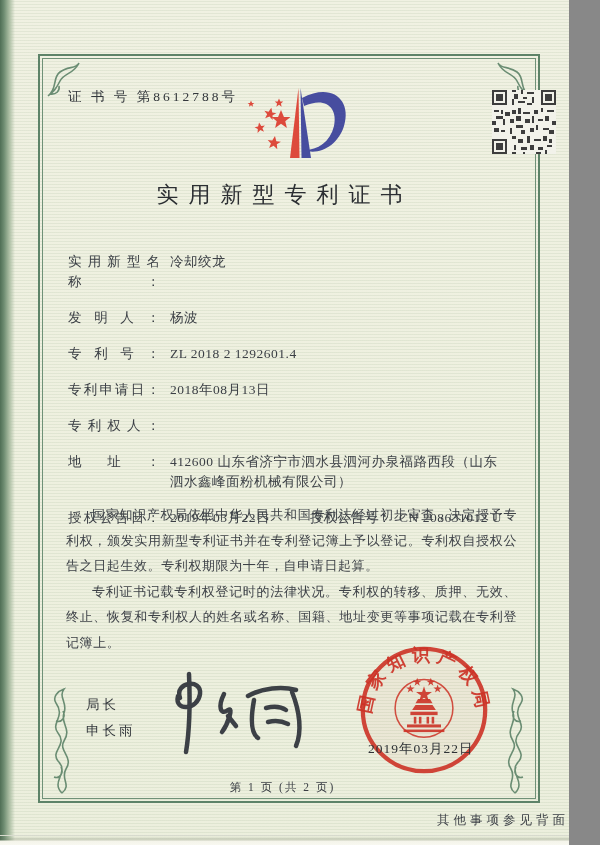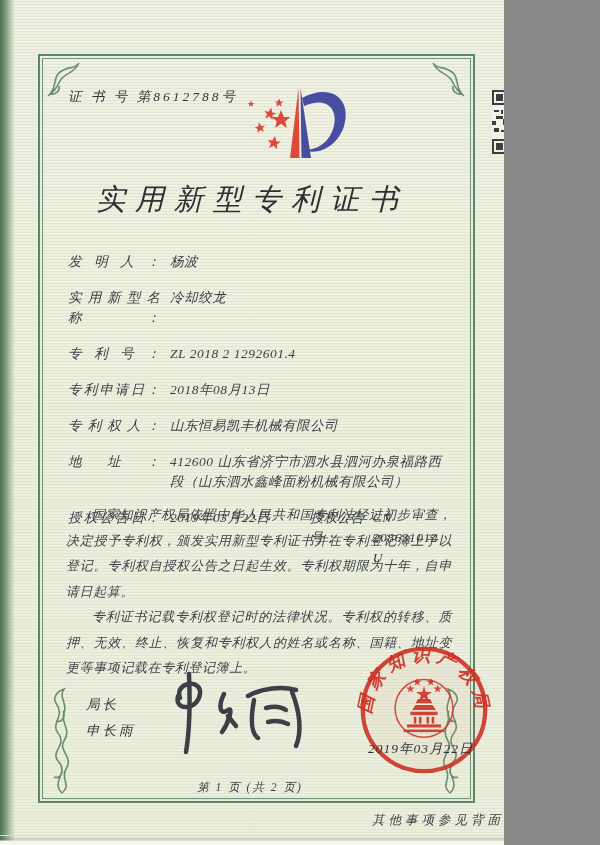--- a/index.html
+++ b/index.html
@@ -1,41 +1,40 @@
 <!DOCTYPE html>
 <html><head>
 <meta charset="utf-8">
 <style>
   html,body{margin:0;padding:0;background:#888;}
   .sheet{
-    position:relative;width:504px;height:845px;overflow:hidden;
+    position:relative;width:569px;height:845px;overflow:hidden;
     font-family:"Liberation Serif","DejaVu Serif",serif;color:#3c4046;
     background:
       repeating-linear-gradient(0deg, rgba(140,165,130,0.14) 0 1px, rgba(0,0,0,0) 1px 3px),
       linear-gradient(180deg,#f0f1e2 0%,#eef0df 60%,#ecefdd 100%);
-    font-style: italic;
   }
   .spine{position:absolute;left:0;top:0;bottom:0;width:15px;
     background:linear-gradient(90deg,#4f6e55 0,#6f8d72 4px,#a8bba0 9px,rgba(168,187,160,0) 15px);}
   .bottom-edge{position:absolute;left:0;right:0;bottom:0;height:9px;
     background:linear-gradient(180deg,rgba(110,120,100,0) 0,rgba(110,120,100,0.28) 45%,#f4f4ea 55%,#f8f8f0 100%);
     border-top:1px solid rgba(120,130,105,0.25);}
   .frame{position:absolute;left:38px;top:54px;right:29px;bottom:42px;
     border:2px solid #5d8368;}
   .frame-inner{position:absolute;inset:2px;border:1px solid #6f9177;}
   .corner{position:absolute;opacity:.9;}
   .c-tl{left:44px;top:60px;}
   .c-tr{right:36px;top:60px;transform:scaleX(-1);}
   .c-bl{left:44px;bottom:50px;}
   .c-br{right:36px;bottom:50px;transform:scaleX(-1);}
   .cert-no{position:absolute;left:68px;top:88px;font-size:13.5px;letter-spacing:3px;color:#33373c;}
   .logo{position:absolute;left:226px;top:58px;}
   .qr{position:absolute;left:492px;top:90px;}
   .title{position:absolute;left:0;right:0;top:180px;text-align:center;
-    font-size:29px;letter-spacing:10px;color:#2c2f33;font-weight:500;}
+    font-size:22px;letter-spacing:10px;color:#2c2f33;font-weight:500;}
   .fields{position:absolute;left:68px;right:62px;top:252px;font-size:13.5px;}
   .field{display:flex;margin-bottom:16px;line-height:20px;}
   .flabel{flex:0 0 92px;text-align:justify;text-align-last:justify;color:#3c4046;}
   .fvalue{flex:1;margin-left:10px;letter-spacing:0.5px;}
   .grant-row{display:flex;line-height:20px;margin-top:4px;}
   .grant-row .gv1{flex:0 0 132px;margin-left:10px;letter-spacing:0.5px;}
   .grant-row .gl2{margin-left:8px;}
   .grant-row .gv2{margin-left:8px;letter-spacing:0.5px;}
   .body-text{position:absolute;left:66px;right:52px;top:502px;font-size:13px;
     line-height:25.5px;text-align:justify;color:#3e4248;letter-spacing:0.6px;}
@@ -149,38 +148,37 @@
         <rect x="14" y="28" width="1" height="1"></rect>
       <rect x="20" y="28" width="2" height="1"></rect>
         <rect x="24" y="27" width="1" height="2"></rect>
     </g>
   </svg>
 
   <div class="title">实用新型专利证书</div>
 
   <div class="fields">
     <div class="field">
+      <span class="flabel">实用新型名称：</span>
+      <span class="fvalue">冷却绞龙</span>
+    </div>
+    <div class="field">
       <span class="flabel">发明人：</span>
       <span class="fvalue">杨波</span>
     </div>
     <div class="field">
-      <span class="flabel">实用新型名称：</span>
-      <span class="fvalue">冷却绞龙</span>
-    </div>
-    <div class="field">
       <span class="flabel">专利号：</span>
       <span class="fvalue">ZL 2018 2 1292601.4</span>
     </div>
     <div class="field">
       <span class="flabel">专利申请日：</span>
       <span class="fvalue">2018年08月13日</span>
     </div>
     <div class="field">
       <span class="flabel">专利权人：</span>
-      <span class="fvalue">山东恒易凯丰机械有限公司</span>
     </div>
     <div class="field">
       <span class="flabel">地址：</span>
       <span class="fvalue">412600 山东省济宁市泗水县泗河办泉福路西段（山东泗水鑫峰面粉机械有限公司）</span>
     </div>
     <div class="grant-row">
       <span class="flabel">授权公告日：</span>
       <span class="gv1">2019年03月22日</span>
       <span class="gl2">授权公告号：</span>
       <span class="gv2">CN 208631012 U</span>

